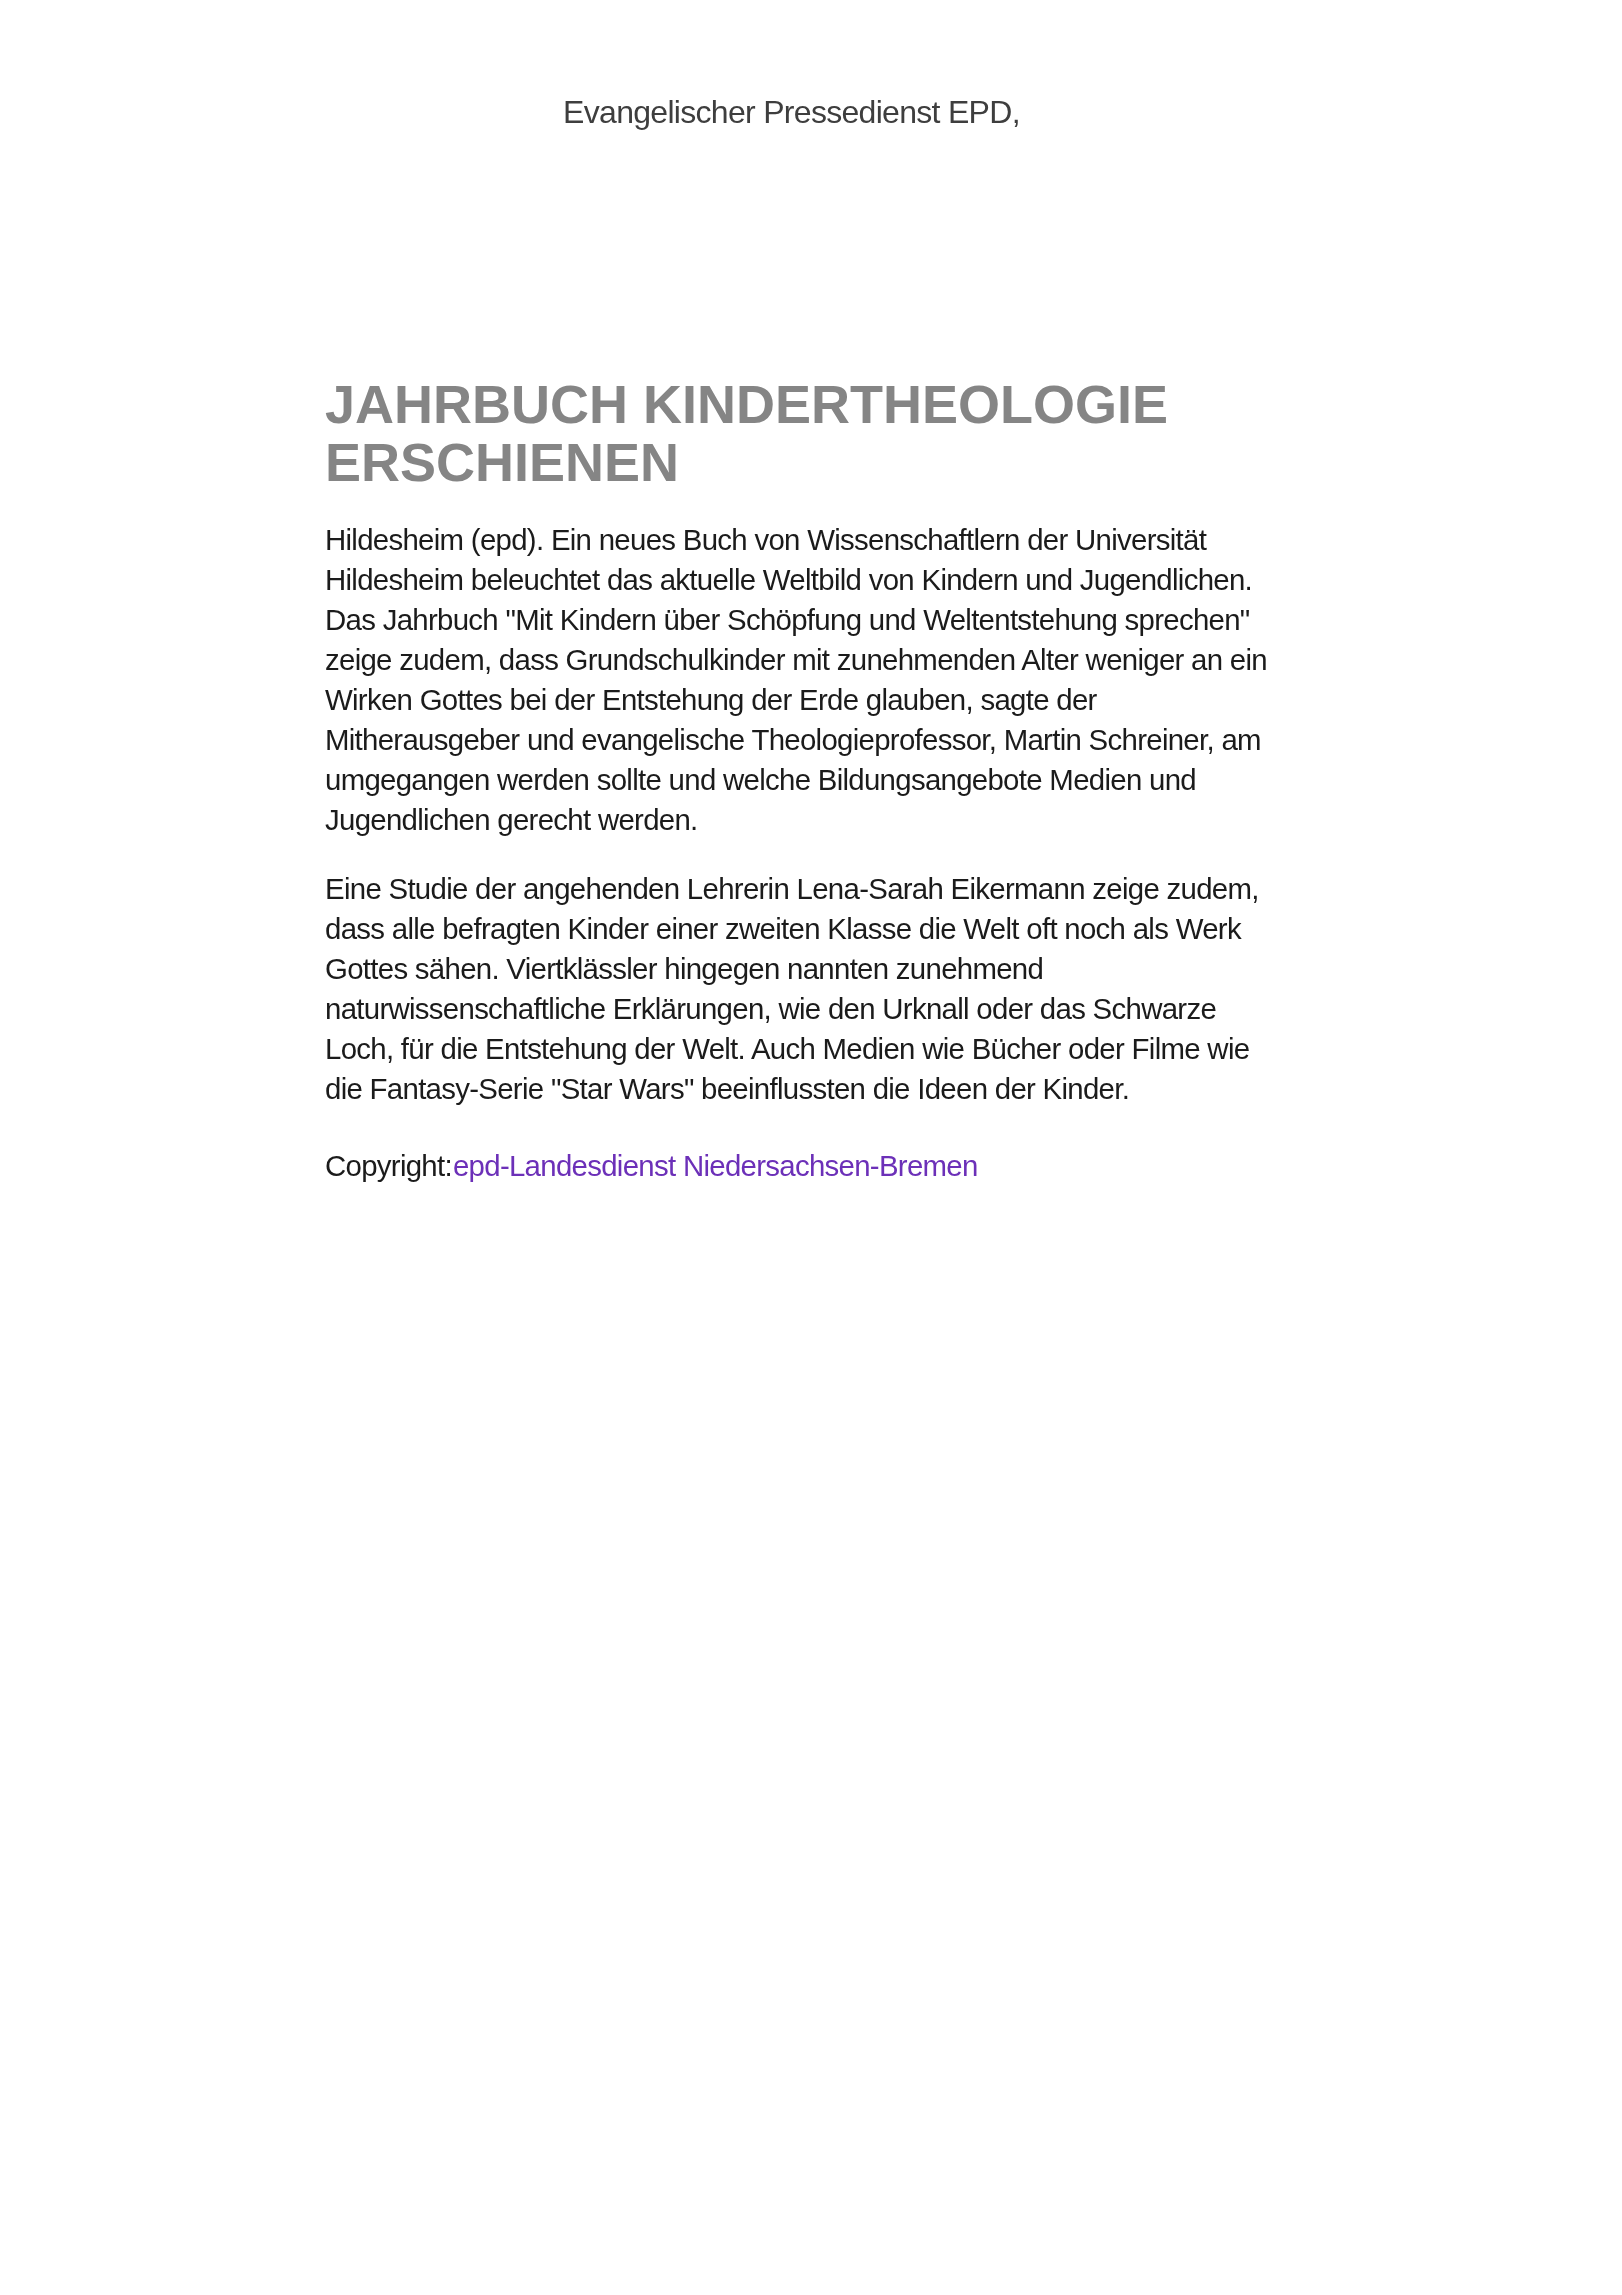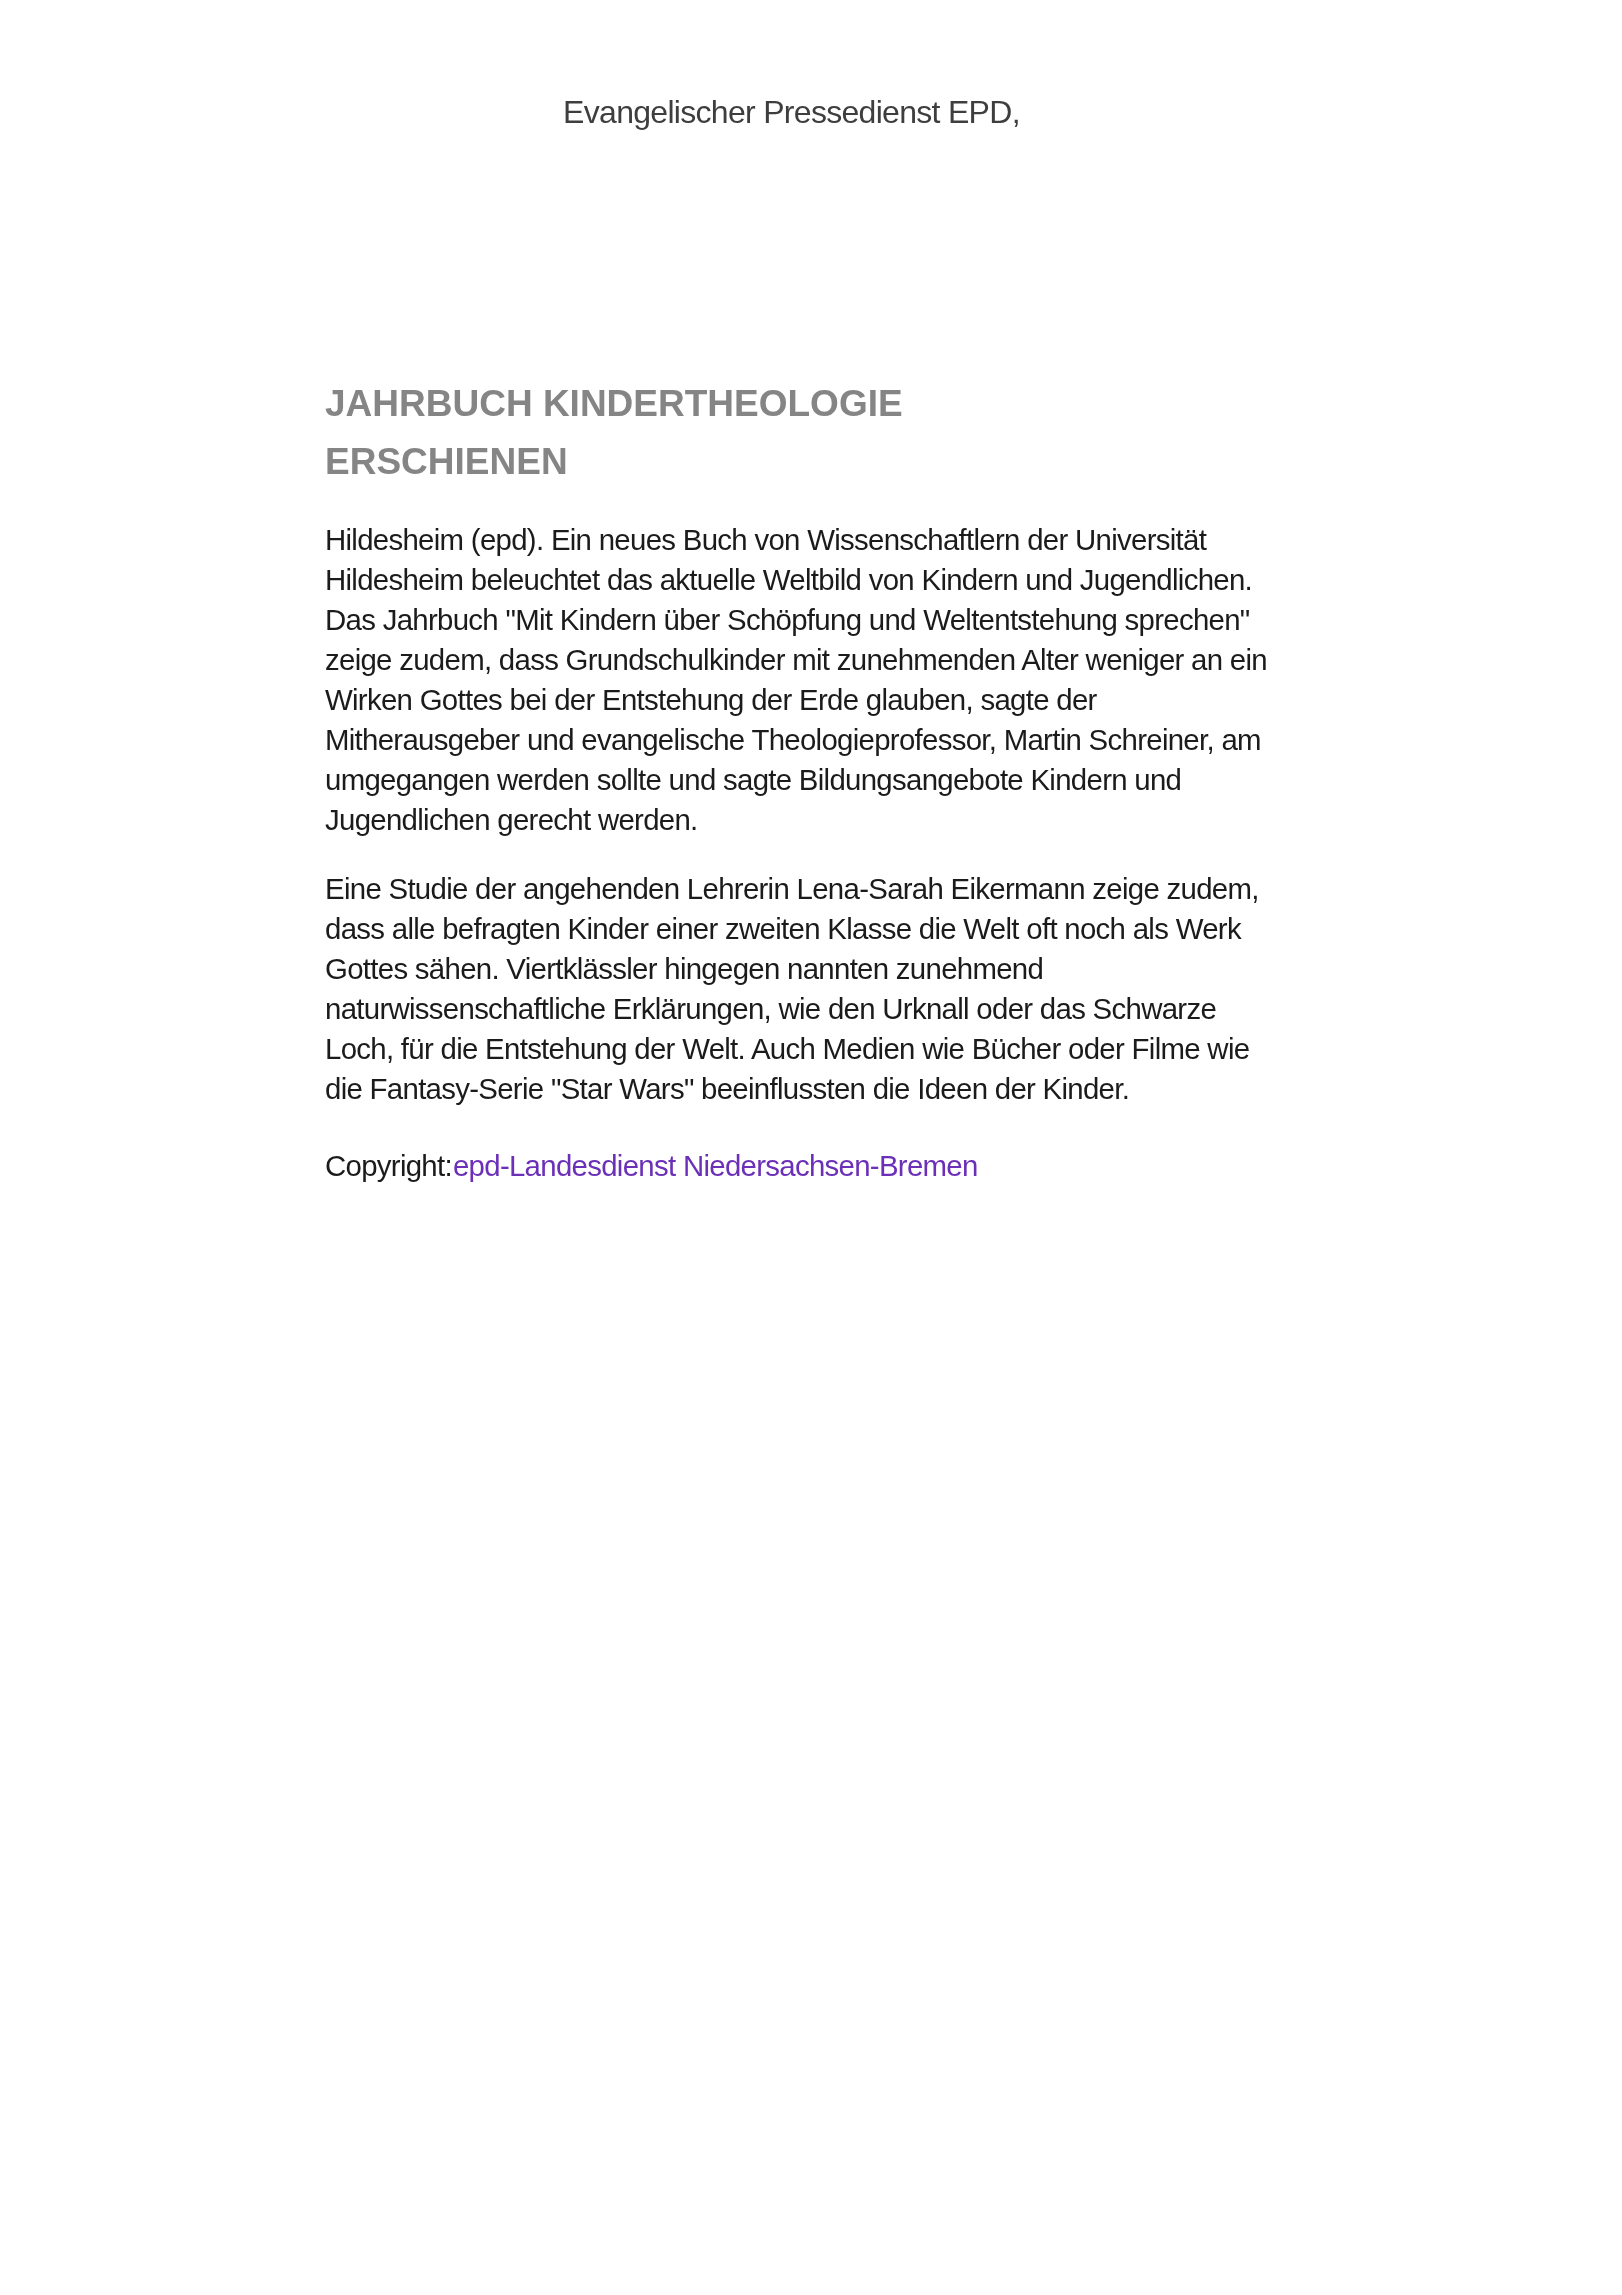--- a/index.html
+++ b/index.html
@@ -22,21 +22,21 @@
     font-size: 32px;
     line-height: 40px;
     letter-spacing: -0.7px;
   }
   .article {
     margin-left: 325px;
     width: 1008px;
   }
   .article-title {
     margin-top: 243px;
-    font-size: 37px;
+    font-size: 54px;
     line-height: 58px;
     font-weight: bold;
     color: #858585;
   }
   .article-title .line {
     white-space: nowrap;
   }
   .para {
     margin-top: 29px;
     font-size: 29.4px;
@@ -79,21 +79,21 @@
       <div class="line">ERSCHIENEN</div>
     </div>
 
     <div class="para">
       <div class="line">Hildesheim (epd). Ein neues Buch von Wissenschaftlern der Universität</div>
       <div class="line">Hildesheim beleuchtet das aktuelle Weltbild von Kindern und Jugendlichen.</div>
       <div class="line">Das Jahrbuch "Mit Kindern über Schöpfung und Weltentstehung sprechen"</div>
       <div class="line">zeige zudem, dass Grundschulkinder mit zunehmenden Alter weniger an ein</div>
       <div class="line">Wirken Gottes bei der Entstehung der Erde glauben, sagte der</div>
       <div class="line">Mitherausgeber und evangelische Theologieprofessor, Martin Schreiner, am</div>
-      <div class="line">umgegangen werden sollte und sagte Bildungsangebote Kindern und</div>
+      <div class="line">umgegangen werden sollte und welche Bildungsangebote Medien und</div>
       <div class="line">Jugendlichen gerecht werden.</div>
     </div>
 
     <div class="para">
       <div class="line">Eine Studie der angehenden Lehrerin Lena-Sarah Eikermann zeige zudem,</div>
       <div class="line">dass alle befragten Kinder einer zweiten Klasse die Welt oft noch als Werk</div>
       <div class="line">Gottes sähen. Viertklässler hingegen nannten zunehmend</div>
       <div class="line">naturwissenschaftliche Erklärungen, wie den Urknall oder das Schwarze</div>
       <div class="line">Loch, für die Entstehung der Welt. Auch Medien wie Bücher oder Filme wie</div>
       <div class="line">die Fantasy-Serie "Star Wars" beeinflussten die Ideen der Kinder.</div>

